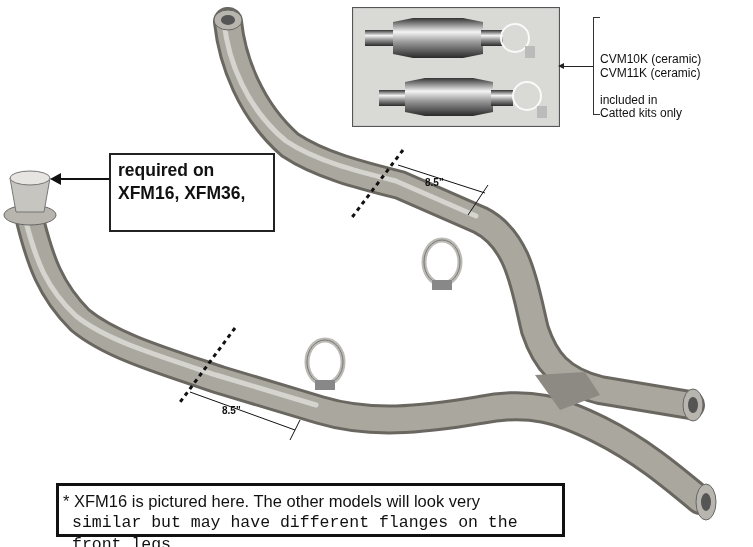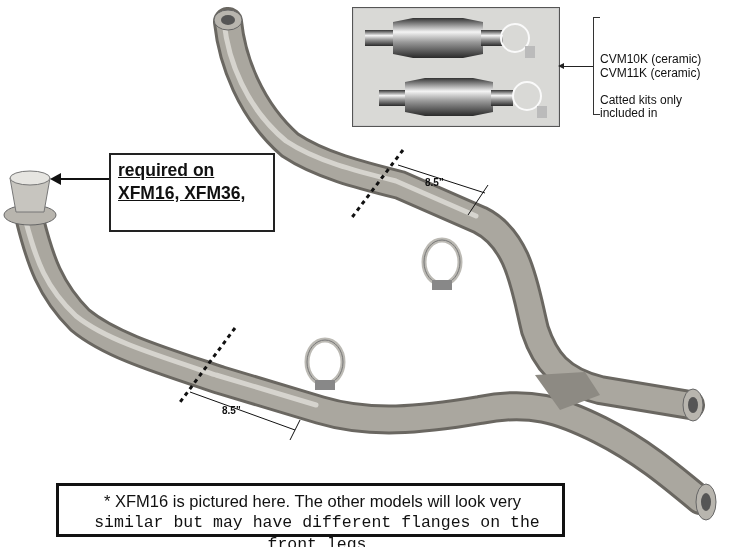--- a/index.html
+++ b/index.html
@@ -3,24 +3,24 @@
 <meta charset="utf-8">
 <style>
   html,body{margin:0;padding:0;background:#ffffff;}
   body{width:753px;height:547px;position:relative;overflow:hidden;font-family:"Liberation Sans",sans-serif;}
   .canvas{position:absolute;left:0;top:0;width:753px;height:547px;}
   .inset{position:absolute;left:352px;top:7px;width:206px;height:118px;background:#d9d9d6;border:1px solid #555;box-shadow:0 0 0 1px #ccc inset;}
   .inset-note{position:absolute;left:600px;top:18px;width:150px;font-size:12px;line-height:13.5px;color:#111;margin-top:35px;}
   .bracket{position:absolute;left:593px;top:17px;width:6px;height:96px;border-left:1px solid #333;border-top:1px solid #333;border-bottom:1px solid #333;}
   .inset-arrow{position:absolute;left:562px;top:66px;width:32px;height:1px;background:#222;}
   .inset-arrow:before{content:"";position:absolute;left:-4px;top:-3px;border-right:6px solid #222;border-top:3px solid transparent;border-bottom:3px solid transparent;}
-  .req-box{position:absolute;left:109px;top:153px;width:166px;height:79px;border:2px solid #222;background:#fff;box-sizing:border-box;padding:4px 0 0 7px;font-weight:bold;font-size:17.5px;line-height:23px;color:#111;text-decoration:underline;}
+  .req-box{position:absolute;left:109px;top:153px;width:166px;height:79px;border:2px solid #222;background:#fff;box-sizing:border-box;padding:4px 0 0 7px;font-weight:bold;font-size:17.5px;line-height:23px;color:#111;}
   .req-arrow{position:absolute;left:60px;top:178px;width:49px;height:2px;background:#111;}
   .req-arrow:before{content:"";position:absolute;left:-10px;top:-5px;border-right:11px solid #111;border-top:6px solid transparent;border-bottom:6px solid transparent;}
-  .foot-box{position:absolute;left:56px;top:483px;width:509px;height:54px;border:3px solid #111;background:#fff;box-sizing:border-box;padding:4px 0 0 4px;font-size:16.5px;line-height:22px;color:#111;text-align:center;}
+  .foot-box{position:absolute;left:56px;top:483px;width:509px;height:54px;border:3px solid #111;background:#fff;box-sizing:border-box;padding:4px 0 0 4px;font-size:16.5px;line-height:22px;color:#111;}
   .foot-line2{padding-left:9px;font-family:Liberation Mono, monospace;}
   .dim{position:absolute;font-weight:bold;font-size:10px;color:#111;}
 </style>
 </head>
 <body>
 
 <div class="canvas">
   <svg width="753" height="547" viewBox="0 0 753 547">
     <defs>
       <linearGradient id="pg" x1="0" y1="0" x2="0" y2="1">
@@ -105,22 +105,22 @@
       <ellipse cx="174" cy="88" rx="14" ry="14" fill="none" stroke="#fafafa" stroke-width="2"></ellipse>
       <rect x="184" y="98" width="10" height="12" fill="#bbb"></rect>
     </svg>
   </div>
   <div class="inset-arrow"></div>
   <div class="bracket"></div>
   <div class="inset-note">
     <div>CVM10K (ceramic)</div>
     <div>CVM11K (ceramic)</div>
     <div style="height:13.5px"></div>
+    <div>included in</div>
     <div>Catted kits only</div>
-    <div>included in</div>
   </div>
 
   <div class="req-arrow"></div>
   <div class="req-box">
     <div>required on</div>
     <div>XFM16, XFM36,</div>
   </div>
 
   <div class="foot-box">
     <div>* XFM16 is pictured here.  The other models will look very</div>

